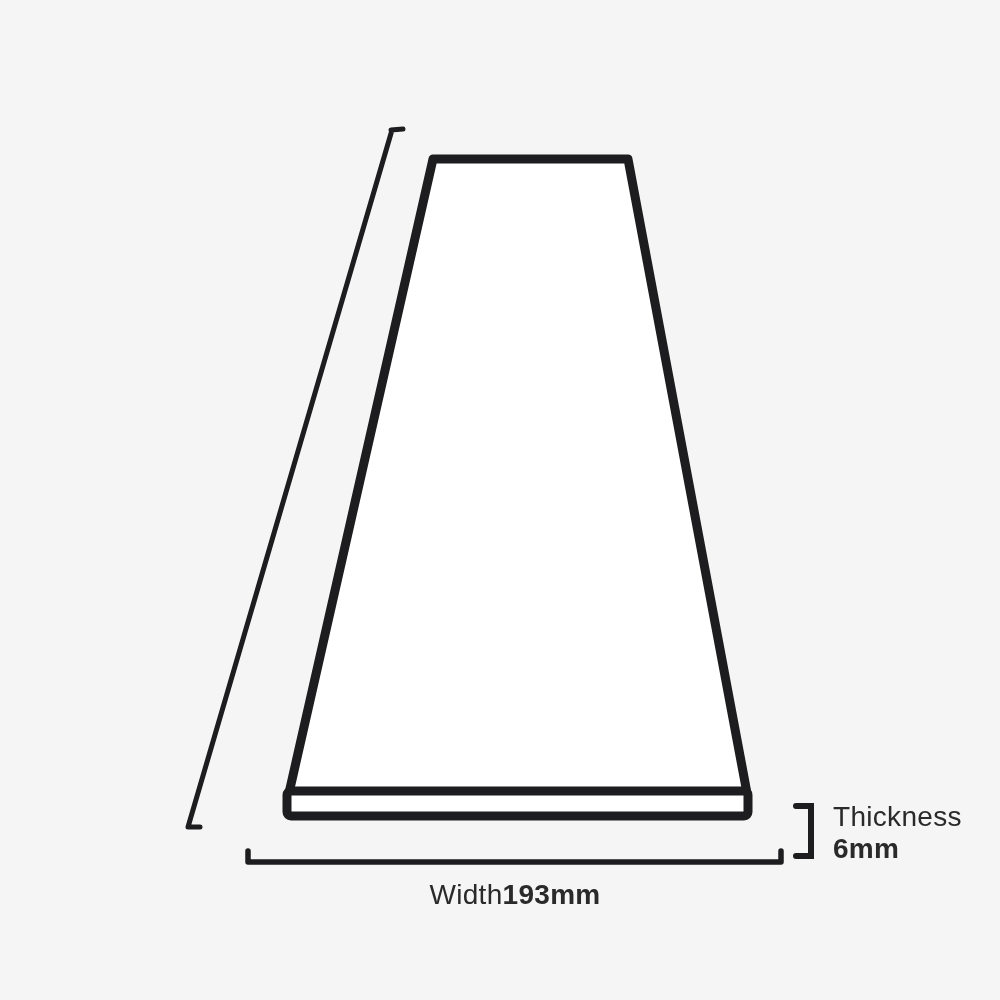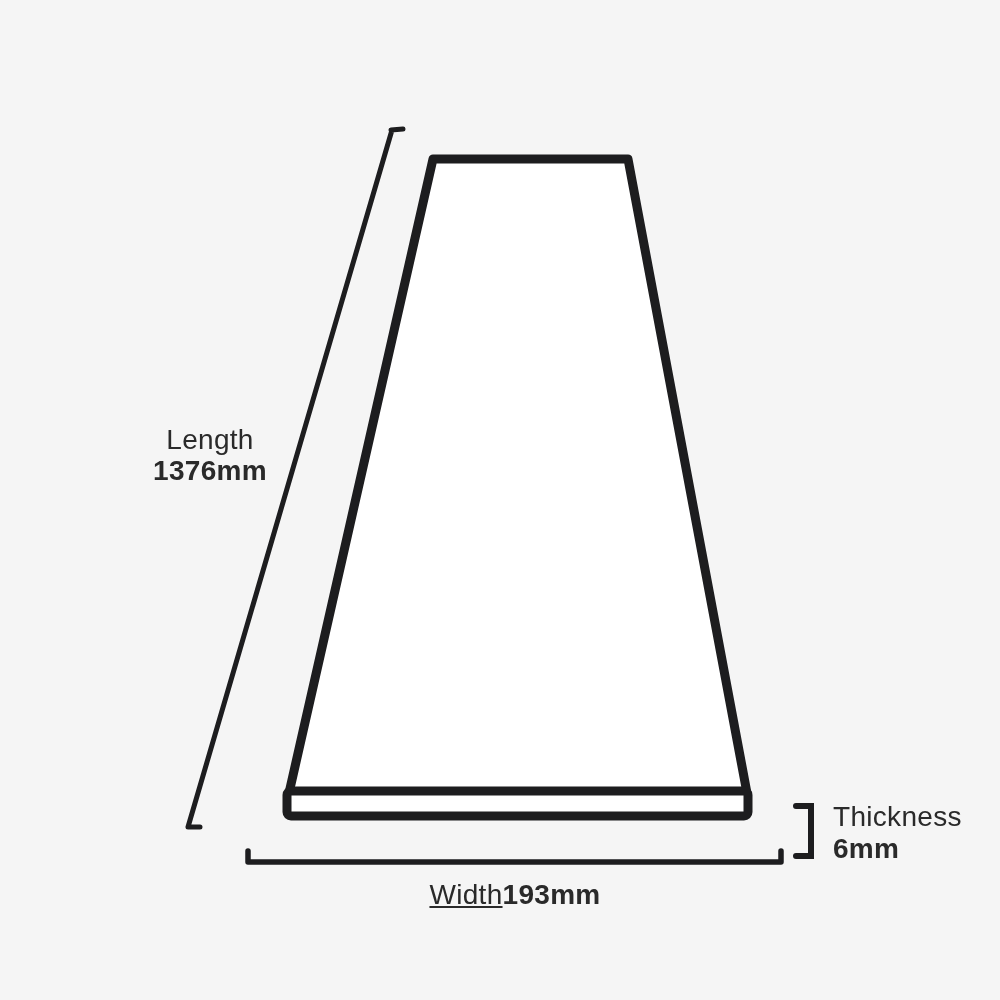--- a/index.html
+++ b/index.html
@@ -43,21 +43,20 @@
     text-align: center;
   }
   .width-label {
     left: 315px;
     top: 879px;
     width: 400px;
     text-align: center;
     white-space: nowrap;
   }
   .width-label .lab {
-    text-decoration: underline;
   }
   .thickness-label {
     left: 833px;
     top: 801px;
     width: 200px;
     text-align: left;
     line-height: 32px;
   }
 </style>
 </head>
@@ -71,24 +70,20 @@
 
     <rect x="287" y="791" width="461" height="25" rx="4" fill="#ffffff" stroke="#1d1d1f" stroke-width="9" stroke-linejoin="round"></rect>
 
     <path d="M 392 130 L 188 827 M 391 130 L 403 129 M 188 827 L 200 827" fill="none" stroke="#1d1d1f" stroke-width="5" stroke-linecap="round"></path>
 
     <path d="M 248 862 L 781 862 M 248 862 L 248 851 M 781 862 L 781 851" fill="none" stroke="#1d1d1f" stroke-width="5.5" stroke-linecap="round"></path>
 
     <path d="M 796 806 L 811 806 L 811 856 L 796 856" fill="none" stroke="#1d1d1f" stroke-width="6" stroke-linecap="round"></path>
   </svg>
 
-  <div class="dim-label length-label">
-    <div class="lab">Length</div>
-    <div class="val">1376mm</div>
-  </div>
 
   <div class="dim-label width-label">
     <span class="lab">Width</span><span class="val">193mm</span>
   </div>
 
   <div class="dim-label thickness-label">
     <div class="lab">Thickness</div>
     <div class="val">6mm</div>
   </div>
 

